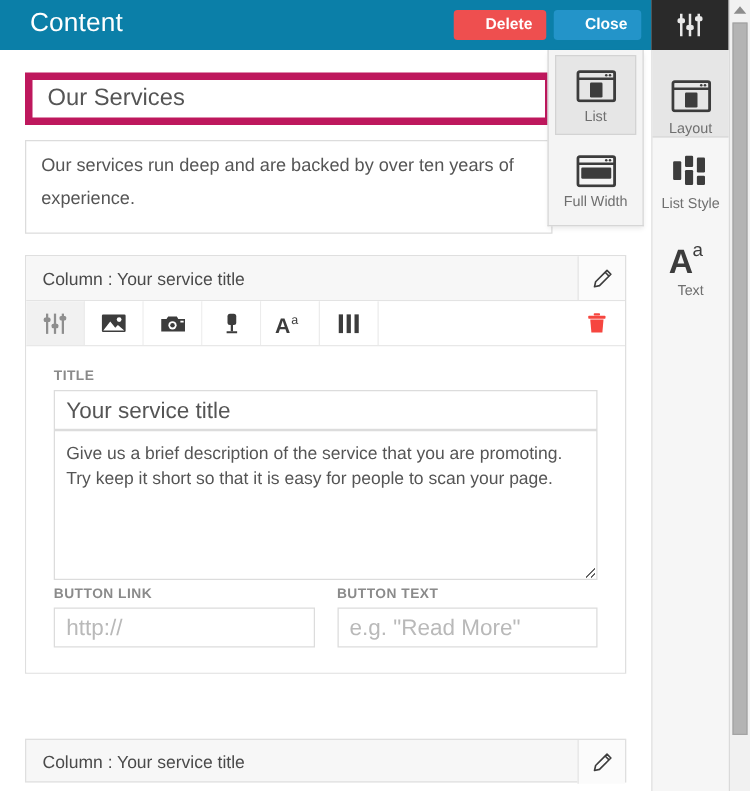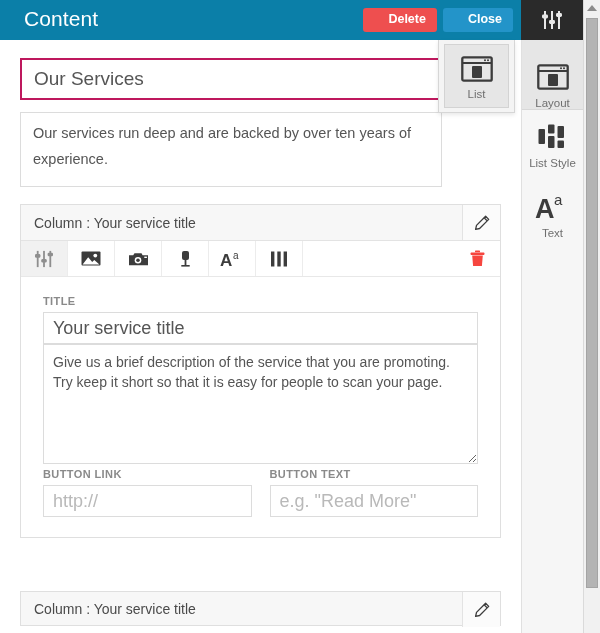--- a/index.html
+++ b/index.html
@@ -167,21 +167,21 @@
     overflow: hidden;
   }
 
   .field-title-input {
     position: absolute;
     left: 20px;
     top: 18px;
     width: 422px;
     height: 42px;
     box-sizing: border-box;
-    border: 2px solid #be185d;
+    border: 6px solid #be185d;
     background: #fff;
     font-size: 19px;
     color: #555;
     padding: 0 12px;
     font-family: "Liberation Sans", sans-serif;
     outline: none;
   }
 
   .field-desc {
     position: absolute;
@@ -586,20 +586,32 @@
           <rect x="1.3" y="1.3" width="29.4" height="23.4" rx="1.5" fill="none" stroke="#3c3c3c" stroke-width="2.3"></rect>
           <line x1="1.3" y1="7" x2="30.7" y2="7" stroke="#3c3c3c" stroke-width="2"></line>
           <circle cx="24" cy="4.2" r="1" fill="#3c3c3c"></circle>
           <circle cx="27" cy="4.2" r="1" fill="#3c3c3c"></circle>
           <rect x="11" y="10" width="10" height="12" rx="1" fill="#3c3c3c"></rect>
         </svg>
       </div>
       <div class="dd-label">List</div>
     </div>
 
+    <div class="dd-item">
+      <div class="dd-ico">
+        <svg width="32" height="26" viewBox="0 0 32 26">
+          <rect x="1.3" y="1.3" width="29.4" height="23.4" rx="1.5" fill="none" stroke="#3c3c3c" stroke-width="2.3"></rect>
+          <line x1="1.3" y1="7" x2="30.7" y2="7" stroke="#3c3c3c" stroke-width="2"></line>
+          <circle cx="24" cy="4.2" r="1" fill="#3c3c3c"></circle>
+          <circle cx="27" cy="4.2" r="1" fill="#3c3c3c"></circle>
+          <rect x="4" y="10" width="24" height="9" rx="1" fill="#3c3c3c"></rect>
+        </svg>
+      </div>
+      <div class="dd-label">Full Width</div>
+    </div>
 
   </div>
 
   <div class="scrollbar">
     <div class="sb-arrow">
         <i></i>
       </div>
     <div class="sb-thumb"></div>
   </div>
 

